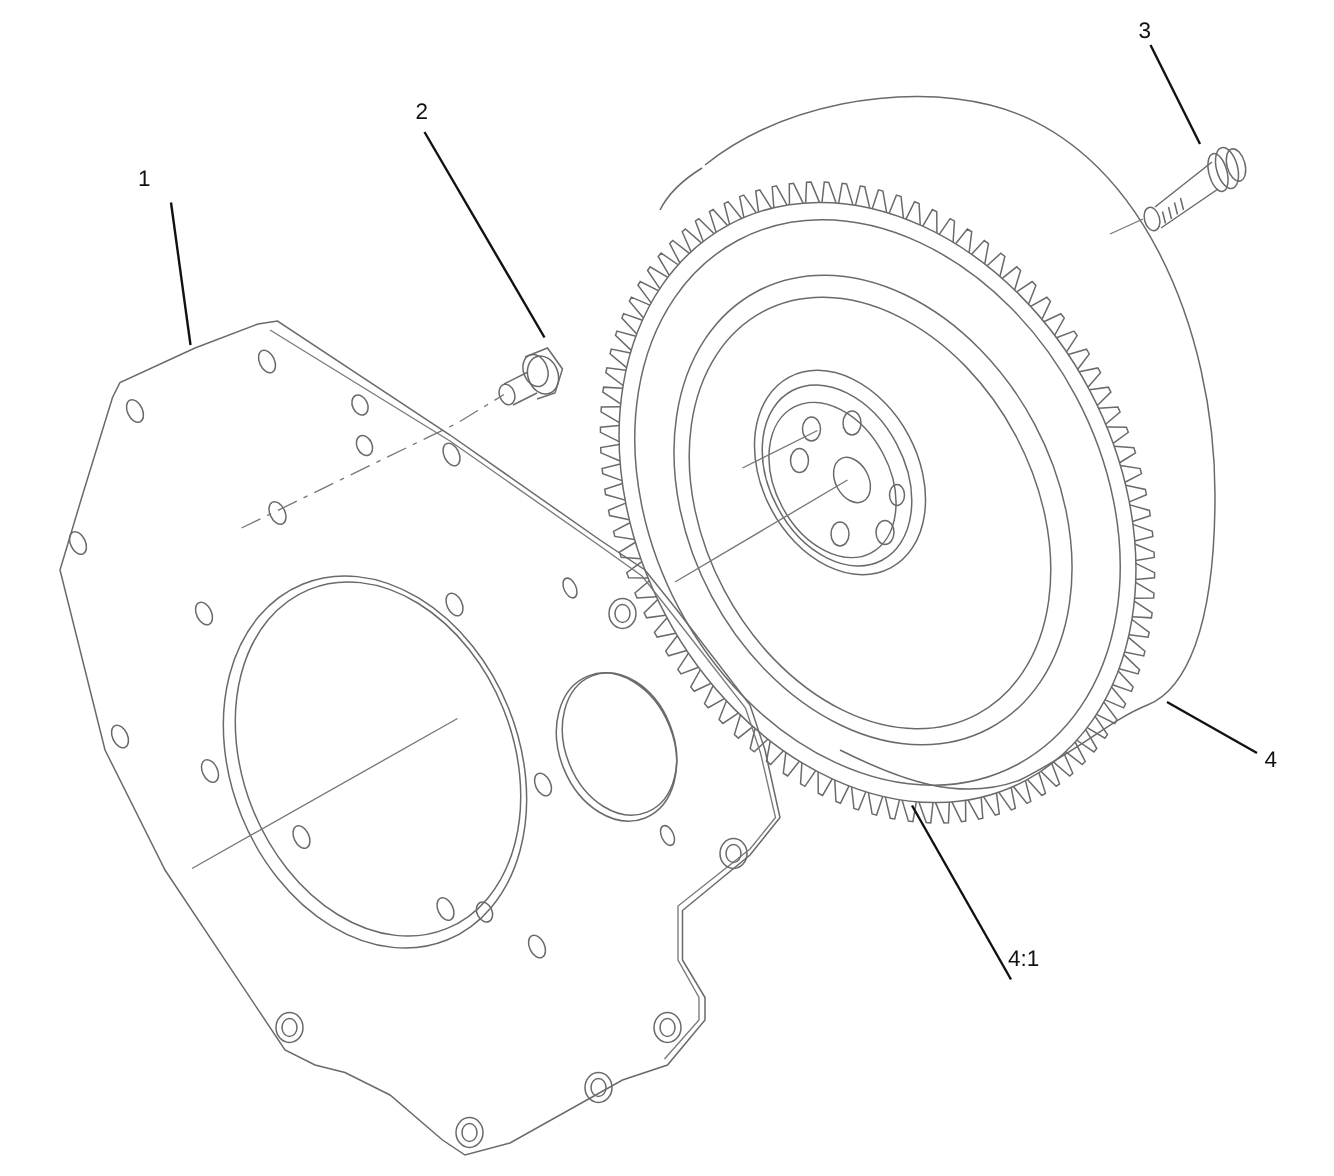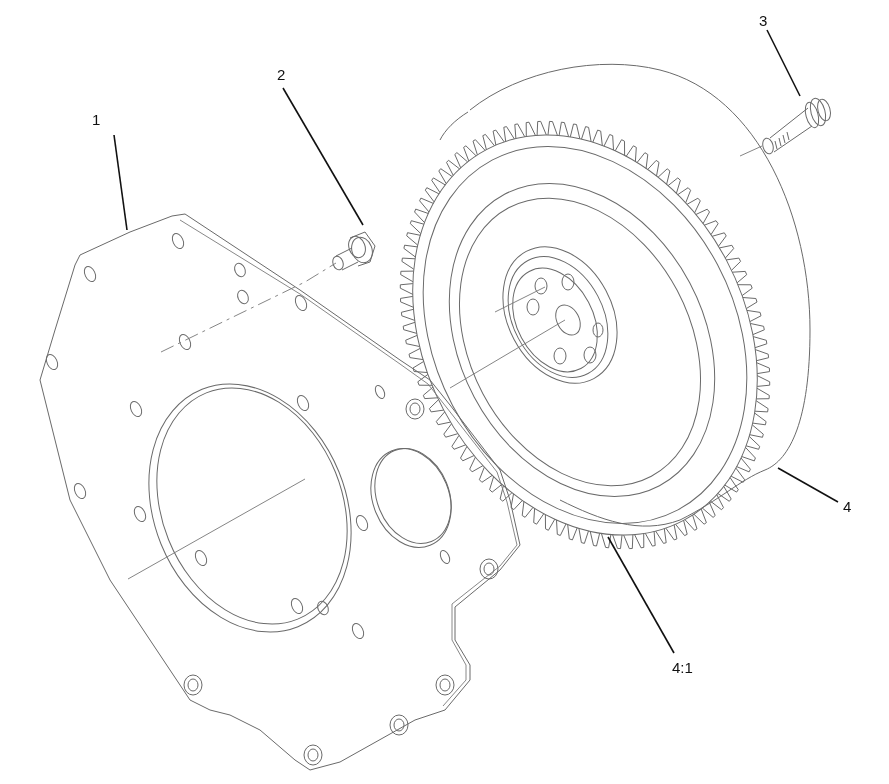--- a/index.html
+++ b/index.html
@@ -129,13 +129,13 @@
     <line class="lead" x1="767" y1="30" x2="800" y2="96"></line>
     <line class="lead" x1="778" y1="468" x2="838" y2="502"></line>
     <line class="lead" x1="608" y1="537" x2="674" y2="653"></line>
   </g>
 </svg>
 
 <div class="callout" style="left:92px; top:112px;">1</div>
 <div class="callout" style="left:277px; top:67px;">2</div>
 <div class="callout" style="left:759px; top:13px;">3</div>
 <div class="callout" style="left:843px; top:499px;">4</div>
-<div class="callout" style="left:672px; top:660px;">4:1</div>
+<div class="callout" style="left:672px; top:632px;">4:1</div>
 
 </body></html>

